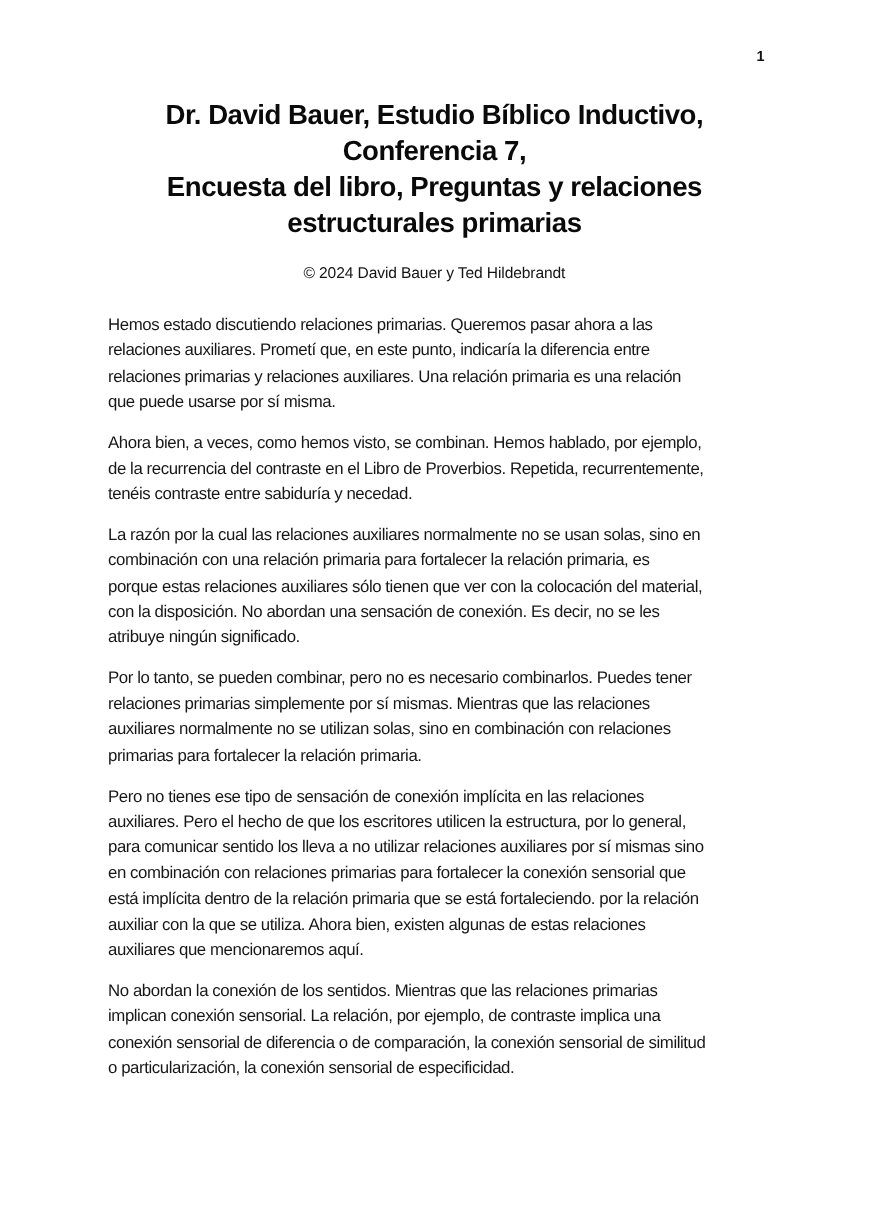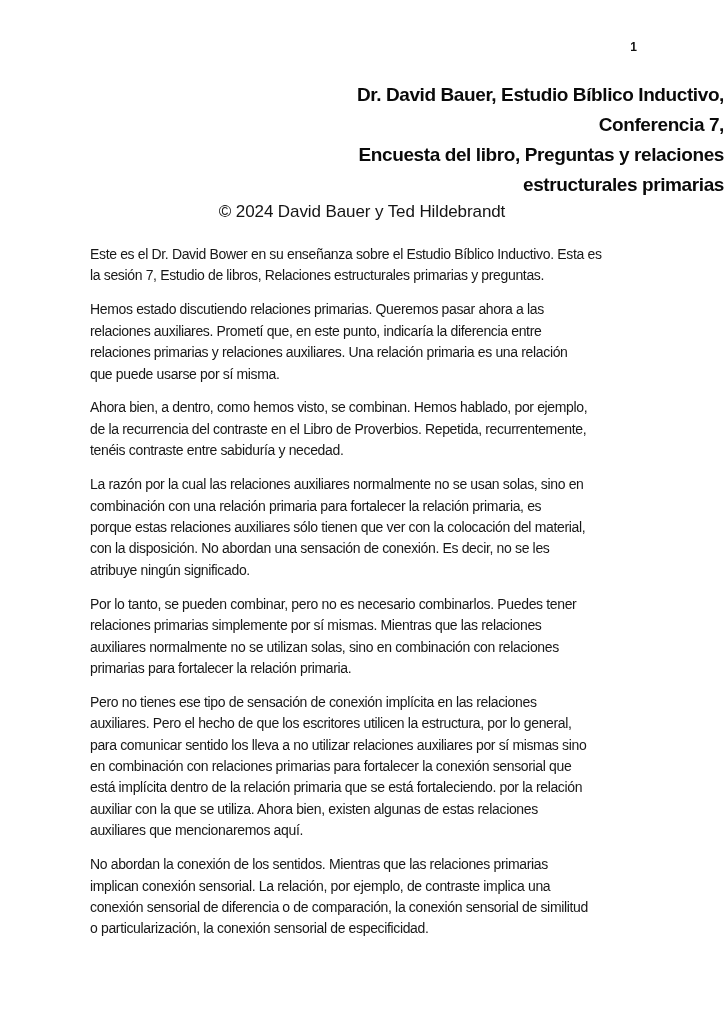--- a/index.html
+++ b/index.html
@@ -22,32 +22,32 @@
     position: absolute;
     top: 40px;
     right: 87px;
     font-size: 12px;
     font-weight: bold;
     color: #111111;
   }
   .doc-title {
     padding-top: 80px;
     margin: 0;
-    text-align: right;
-    font-size: 19px;
+    text-align: center;
+    font-size: 23px;
     line-height: 30px;
     font-weight: bold;
     letter-spacing: -0.4px;
     color: #0a0a0a;
     white-space: pre-line;
   }
   .copyright {
-    margin-top: 3px;
+    margin-top: 19px;
     text-align: center;
-    font-size: 17px;
+    font-size: 13px;
     line-height: 17px;
     letter-spacing: -0.1px;
     color: #141414;
     white-space: pre-line;
   }
   .content {
     margin: 24px 70px 0 90px;
   }
   .content p {
     margin: 0 0 12.5px 0;
@@ -66,27 +66,25 @@
   <div class="page-number">1</div>
 
   <h1 class="doc-title">Dr. David Bauer, Estudio Bíblico Inductivo,
 Conferencia 7,
 Encuesta del libro, Preguntas y relaciones
 estructurales primarias</h1>
 
   <div class="copyright">© 2024 David Bauer y Ted Hildebrandt</div>
 
   <div class="content">
-    <p>Este es el Dr. David Bower en su enseñanza sobre el Estudio Bíblico Inductivo. Esta es
-la sesión 7, Estudio de libros, Relaciones estructurales primarias y preguntas.</p>
     <p>Hemos estado discutiendo relaciones primarias. Queremos pasar ahora a las
 relaciones auxiliares. Prometí que, en este punto, indicaría la diferencia entre
 relaciones primarias y relaciones auxiliares. Una relación primaria es una relación
 que puede usarse por sí misma.</p>
-    <p>Ahora bien, a dentro, como hemos visto, se combinan. Hemos hablado, por ejemplo,
+    <p>Ahora bien, a veces, como hemos visto, se combinan. Hemos hablado, por ejemplo,
 de la recurrencia del contraste en el Libro de Proverbios. Repetida, recurrentemente,
 tenéis contraste entre sabiduría y necedad.</p>
     <p>La razón por la cual las relaciones auxiliares normalmente no se usan solas, sino en
 combinación con una relación primaria para fortalecer la relación primaria, es
 porque estas relaciones auxiliares sólo tienen que ver con la colocación del material,
 con la disposición. No abordan una sensación de conexión. Es decir, no se les
 atribuye ningún significado.</p>
     <p>Por lo tanto, se pueden combinar, pero no es necesario combinarlos. Puedes tener
 relaciones primarias simplemente por sí mismas. Mientras que las relaciones
 auxiliares normalmente no se utilizan solas, sino en combinación con relaciones

